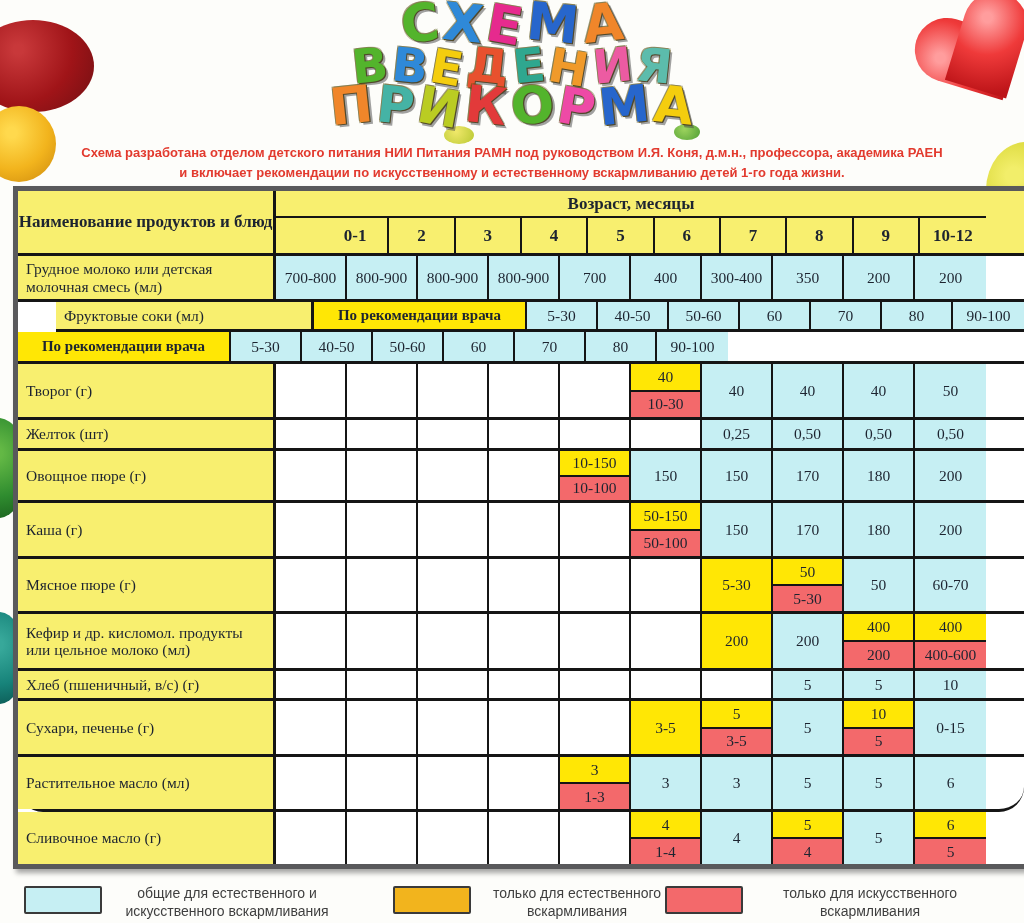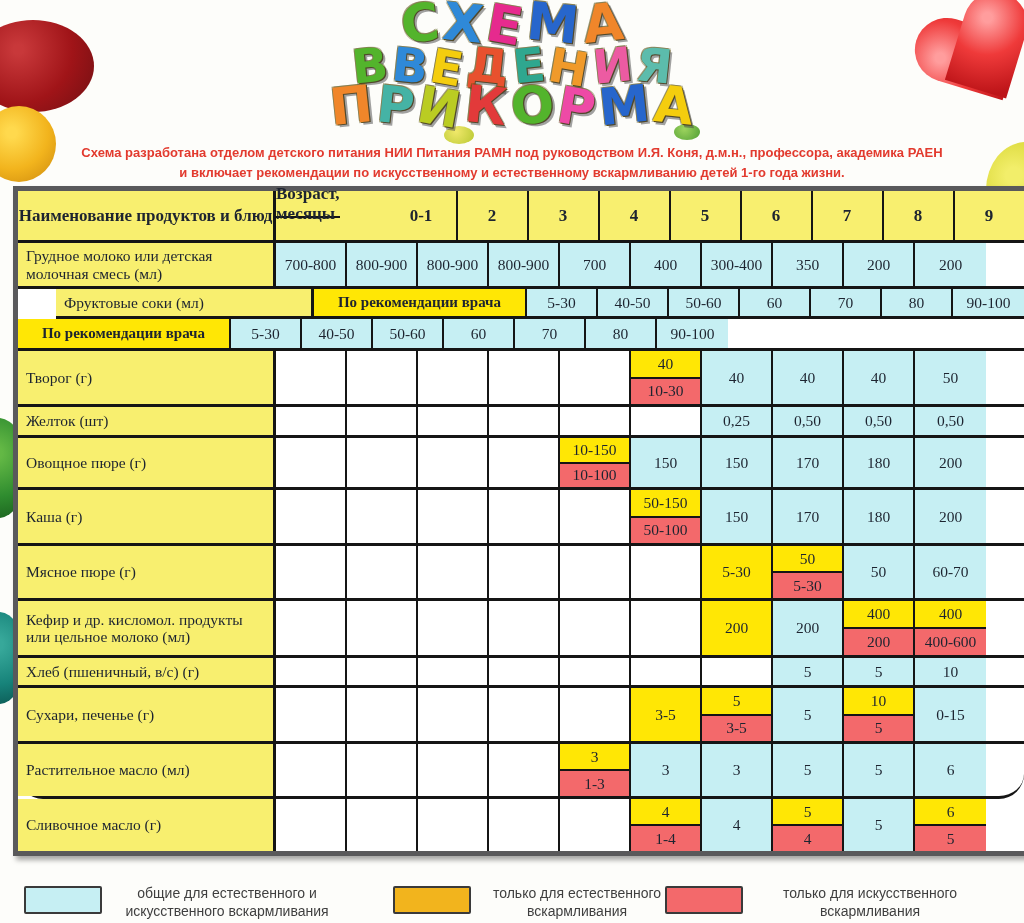--- a/index.html
+++ b/index.html
@@ -49,24 +49,24 @@
   #subtitle{position:absolute;top:143px;left:0;width:100%;text-align:center;z-index:2;
             color:var(--subtitle-red);font-size:13px;font-weight:bold;line-height:1.5;}
 
   
   #tbl{position:absolute;left:13px;top:186px;z-index:3;background:#fff;
        border:5px solid var(--frame);box-shadow:3px 4px 5px rgba(0,0,0,.35);
        font-family:"Liberation Serif","DejaVu Serif",serif;color:var(--text);}
   #hdr{display:flex;border-bottom:3px solid var(--grid);background:var(--header-bg);}
   .corner{width:258px;border-right:3px solid var(--grid);display:flex;align-items:center;justify-content:center;
           text-align:center;font-weight:bold;font-size:17px;box-sizing:border-box;line-height:1.25;}
-  .hdr-right{width:710px;display:flex;}
+  .hdr-right{width:710px;display:flex;flex-direction:column;}
   .age-title{height:27px;border-bottom:2px solid var(--grid);display:flex;align-items:center;justify-content:center;
              font-weight:bold;font-size:17px;box-sizing:border-box;}
-  .age-cells{display:flex;height:49px;padding-left:47px;}
+  .age-cells{display:flex;height:35px;padding-left:47px;}
   .age-cell{width:71px;border-right:2px solid var(--grid);display:flex;align-items:center;justify-content:center;
             font-weight:bold;font-size:17px;box-sizing:border-box;}
   .age-cell:last-child{border-right:none;}
 
   .trow{display:flex;border-bottom:3px solid var(--grid);box-sizing:border-box;}
   .trow:last-child{border-bottom:none;}
   .label-cell{width:258px;background:var(--header-bg);border-right:3px solid var(--grid);box-sizing:border-box;
               display:flex;align-items:center;padding:2px 4px 2px 8px;font-size:15.5px;line-height:1.12;}
   .vcell{width:71px;border-right:2px solid var(--grid);box-sizing:border-box;
          display:flex;align-items:center;justify-content:center;font-size:15.5px;}

